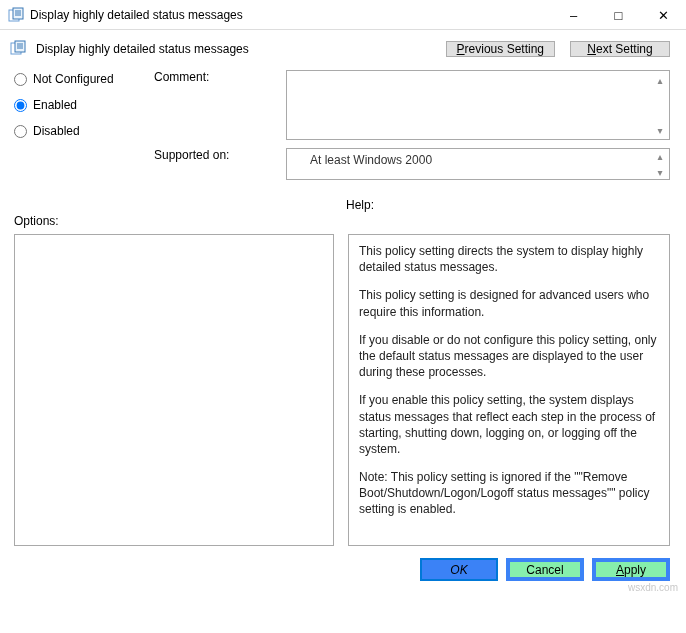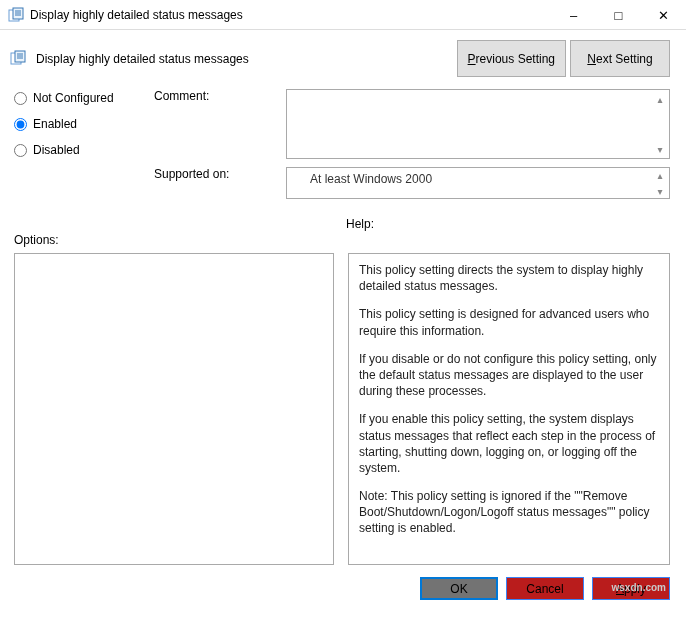--- a/index.html
+++ b/index.html
@@ -39,24 +39,24 @@
     align-items: center;
     padding: 10px 16px 12px 10px;
   }
   .header-icon {
     width: 18px; height:18px;
     margin-right: 8px;
     display:inline-flex;
   }
   .header-title { flex: 1; font-size: 12px; }
   .nav-btn {
-    height: 37px;
+    height: 16px;
     min-width: 100px;
     padding: 0 10px;
-    margin-left: 4px;
+    margin-left: 15px;
     background: #e1e1e1;
     border: 1px solid #adadad;
     font-family: inherit;
     font-size: 12px;
     cursor: pointer;
   }
   .u { text-decoration: underline; }
   .body-top {
     display: flex;
     padding: 0 16px 0 14px;
@@ -122,37 +122,37 @@
     display: flex;
     justify-content: flex-end;
     padding: 12px 16px 0 14px;
     gap: 8px;
   }
   .footer button {
     width: 78px;
     height: 23px;
     font-family: inherit;
     font-size: 12px;
-    border: 1px solid #3b82f6;
-    background: #b91c1c;
+    border: 4px solid #3b82f6;
+    background: #86efac;
     cursor: pointer;
   }
   .footer button.default {
     border: 2px solid #0078d7;
-    background: #737373;
+    background: #3b82f6;
+    font-style: italic;
   }
   .watermark {
     position: absolute;
-    right: 20px;
+    right: 8px;
     bottom: 40px;
     font-size: 10px;
     color: #c9c9c9;
     font-family: Arial, sans-serif;
     pointer-events: none;
-    font-weight: bold;
   }
   .pol-icon-svg { width:16px; height:16px; }
 </style>
 </head>
 <body>
 
 <div class="titlebar">
   <span class="title-icon">
     <svg class="pol-icon-svg" viewBox="0 0 16 16">
       <rect x="1" y="3" width="10" height="11" fill="#fff" stroke="#6a9ed6"></rect>

